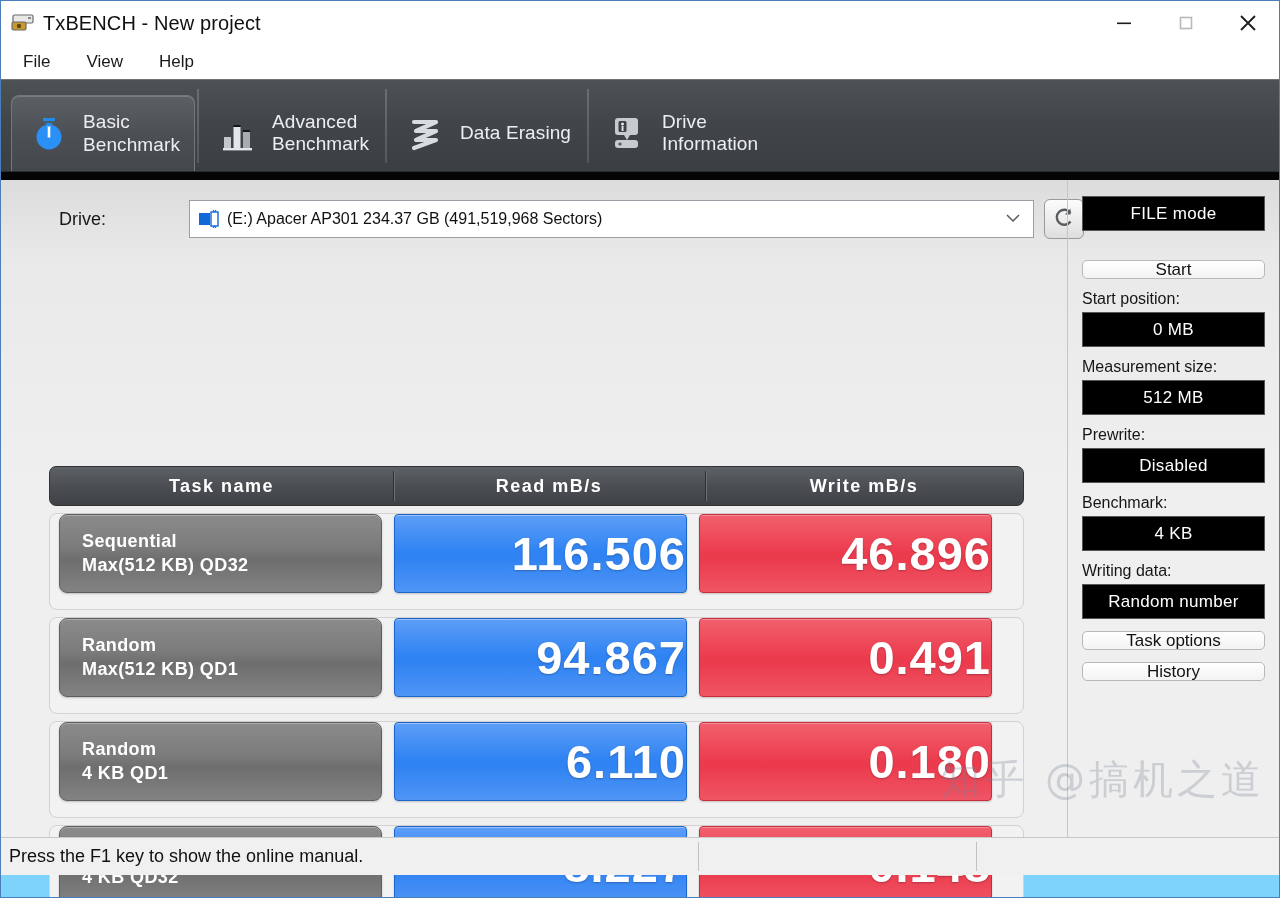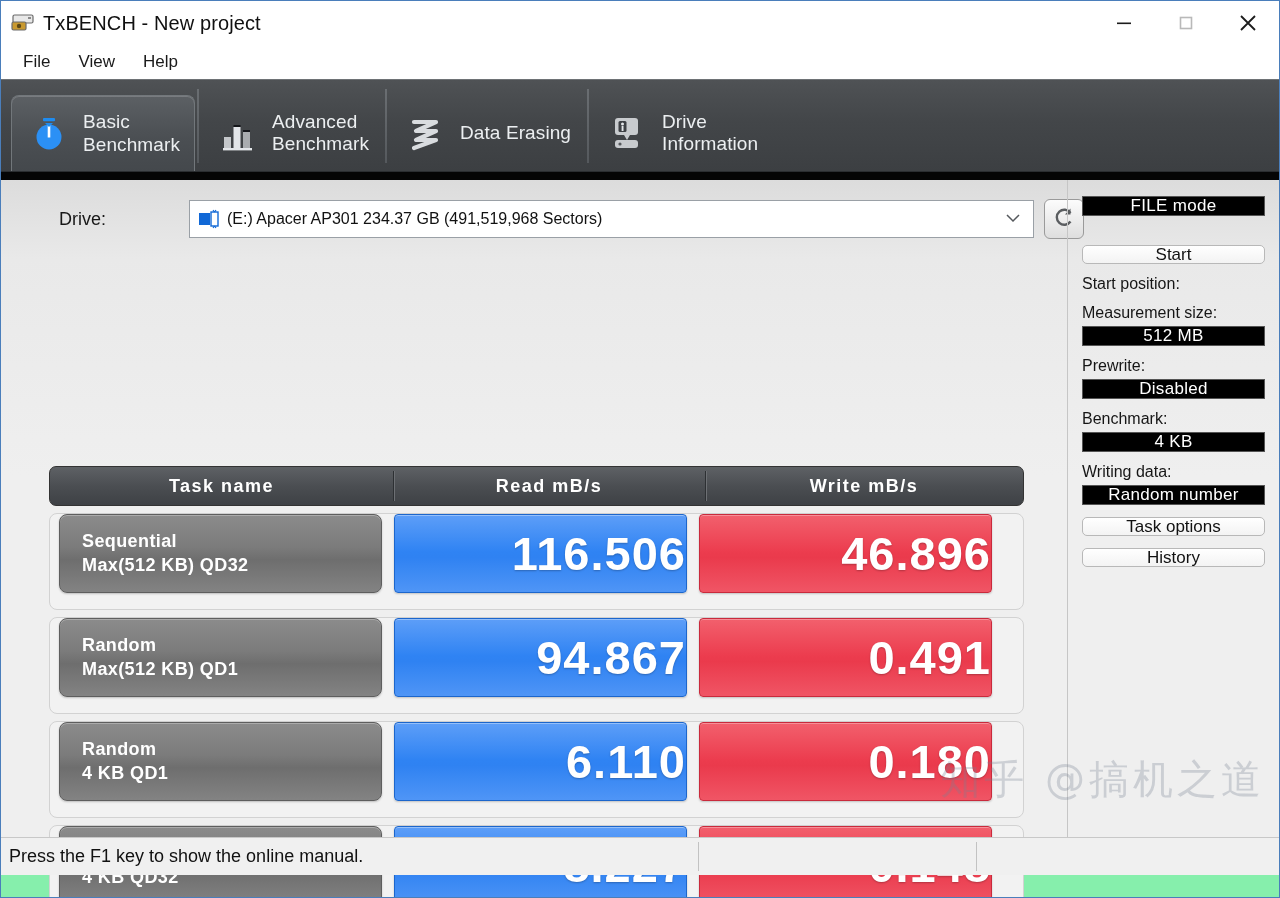--- a/index.html
+++ b/index.html
@@ -7,21 +7,21 @@
   html, body {
     width: 1280px; height: 898px;
     background: #ffffff;
     font-family: "Liberation Sans", sans-serif;
     overflow: hidden;
   }
 
   #app {
     position: relative;
     width: 1280px; height: 898px;
-    background: #86efac;
+    background: #7dd3fc;
     border: 1px solid #4a7ebb;
     overflow: hidden;
   }
 
   
   .titlebar {
     position: relative;
     height: 44px;
     background: #ffffff;
     display: flex; align-items: center;
@@ -46,21 +46,21 @@
     background: transparent;
   }
   .win-btn svg { display: block; }
 
   
   .menubar {
     height: 34px;
     background: #ffffff;
     display: flex; align-items: center;
     padding-left: 12px;
-    gap: 8px;
+    gap: 16px;
   }
   .menu-item {
     font-size: 17px; color: #1a1a1a;
     padding: 3px 10px;
     white-space: nowrap;
   }
 
   
   .tabbar {
     position: relative;
@@ -218,21 +218,21 @@
 
   
   .side {
     position: absolute;
     right: 0; top: 0;
     width: 212px; height: 657px;
     border-left: 1px solid #c6c6c6;
   }
   .side-inner { padding: 16px 14px 0 14px; }
   .black-box {
-    height: 20px;
+    height: 35px;
     background: #000000;
     border: 1px solid #555;
     color: #ffffff;
     font-size: 17px;
     display: flex; align-items: center; justify-content: center;
     letter-spacing: .3px;
   }
   .lite-btn {
     height: 19px;
     background: linear-gradient(to bottom, #ffffff, #f3f3f3);
@@ -456,20 +456,21 @@
       </div>
     </div>
 
     <div class="side">
       <div class="side-inner">
         <div class="black-box">FILE mode</div>
         <div class="gap-a"></div>
         <div class="lite-btn">Start</div>
 
         <div class="side-label">Start position:</div>
+        <div class="black-box">0 MB</div>
 
         <div class="side-label">Measurement size:</div>
         <div class="black-box">512 MB</div>
 
         <div class="side-label">Prewrite:</div>
         <div class="black-box">Disabled</div>
 
         <div class="side-label">Benchmark:</div>
         <div class="black-box">4 KB</div>
 

